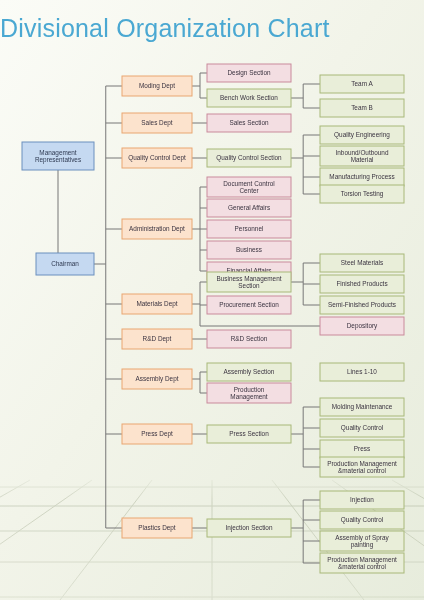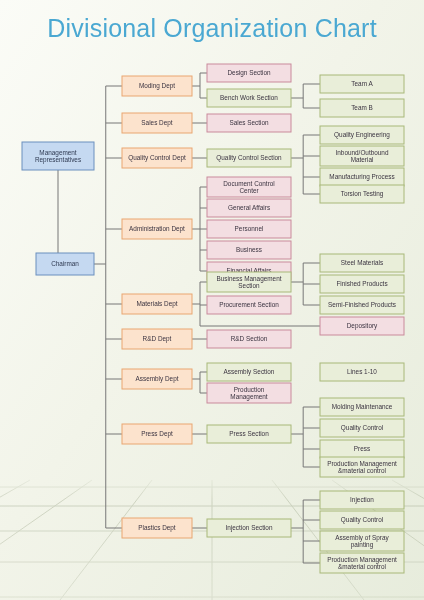--- a/index.html
+++ b/index.html
@@ -4,21 +4,21 @@
 <style>
   html,body{margin:0;padding:0;}
   body{
     width:424px;height:600px;overflow:hidden;
     font-family:"Liberation Sans","DejaVu Sans",sans-serif;
     background:#eef1e6;
   }
   #stage{position:relative;width:424px;height:600px;}
   #bg,#chart{position:absolute;left:0;top:0;width:424px;height:600px;}
   .title{
-    position:absolute;left:0;top:14px;width:424px;text-align:center;
+    position:absolute;left:0;top:14px;width:424px;text-align:left;
     font-size:25px;color:#4aa8d2;letter-spacing:.2px;white-space:nowrap;
   }
   .nodeLabel{
     font-size:6.4px;text-anchor:middle;fill:#3a3340;
     font-family:"Liberation Sans","DejaVu Sans",sans-serif;
   }
   .nodeLabel.blue{fill:#2f3a52;}
 </style>
 </head>
 <body>

